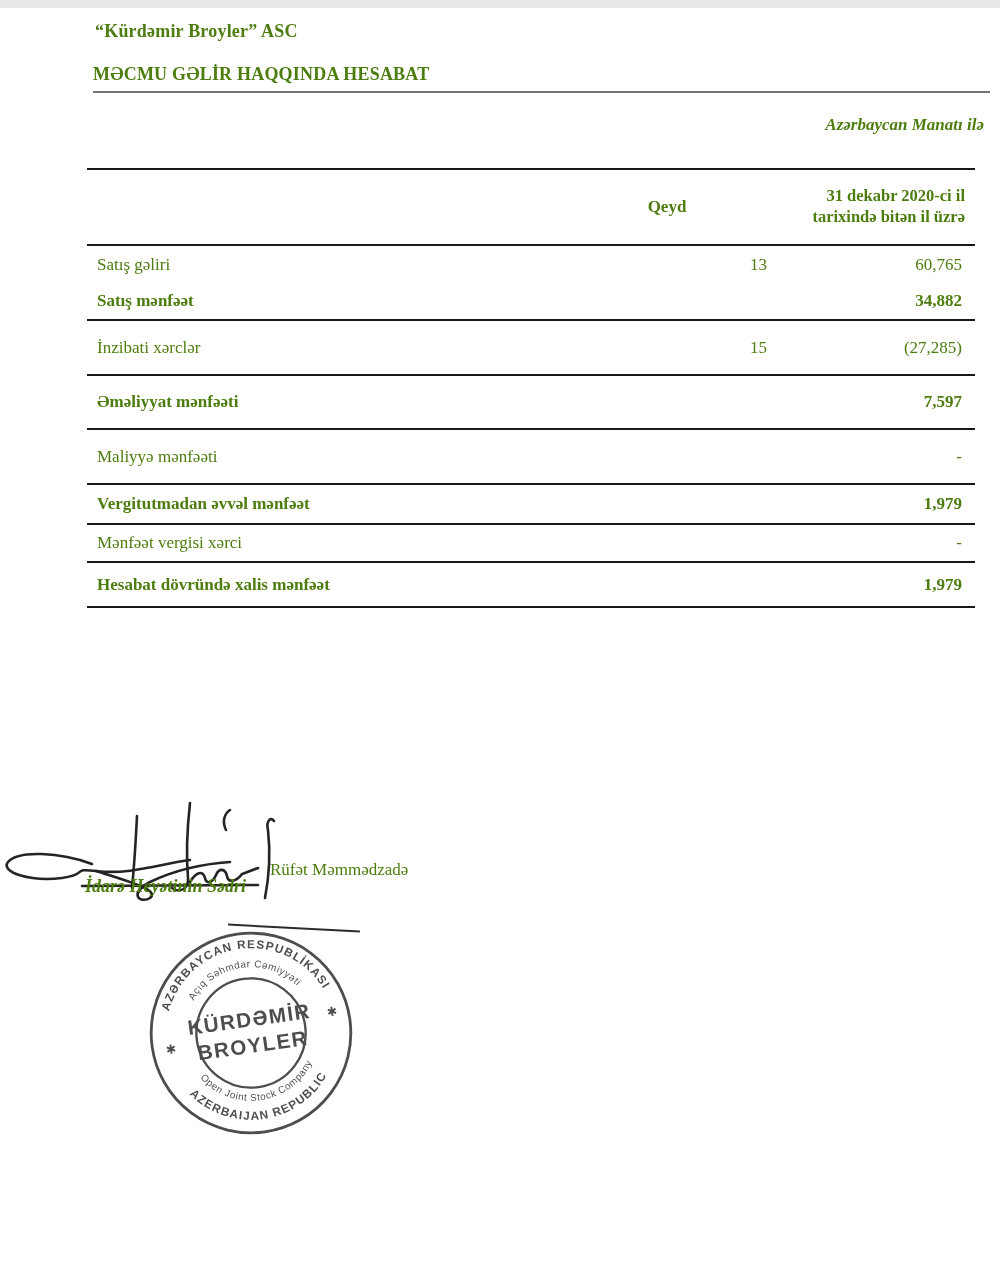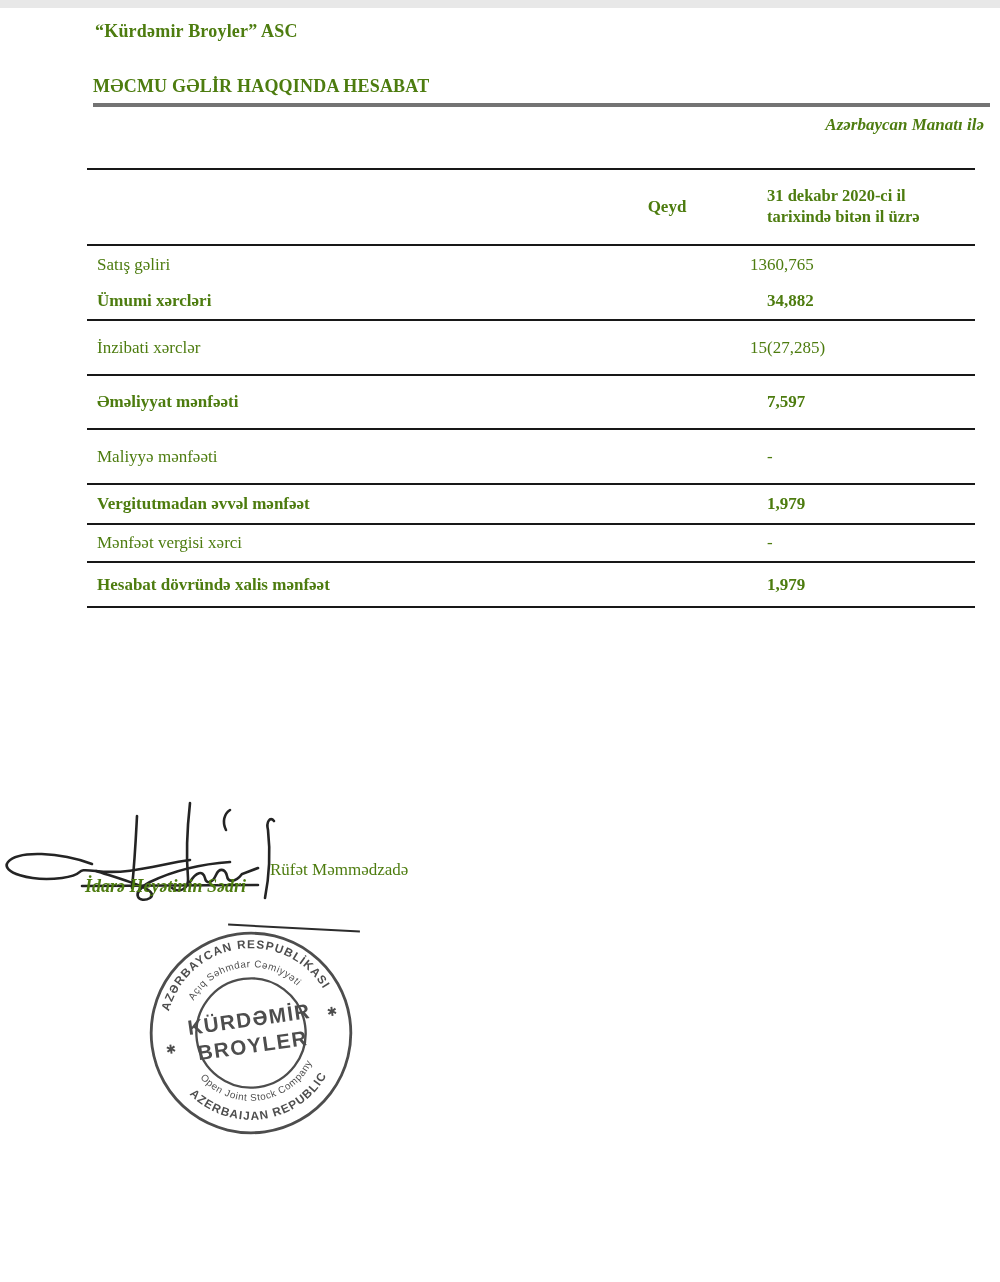--- a/index.html
+++ b/index.html
@@ -10,46 +10,46 @@
     font-family:"Liberation Serif", serif;
     color:#4d7c0f;
     margin:8px auto;
     overflow:hidden;
   }
   .company{
     position:absolute;left:95px;top:13px;
     font-size:18px;font-weight:bold;letter-spacing:.2px;
   }
   .titlewrap{
-    position:absolute;left:93px;top:68px;width:897px;
-    border-bottom:4px solid #737373;padding-bottom:6px;
+    position:absolute;left:93px;top:56px;width:897px;
+    border-bottom:2px solid #737373;padding-bottom:6px;
   }
   .title{font-size:18px;font-weight:bold;letter-spacing:.2px;}
   .currency{
     position:absolute;right:16px;top:107px;
     font-size:17px;font-style:italic;font-weight:bold;
   }
   table.statement{
     position:absolute;left:87px;top:160px;width:888px;
     border-collapse:collapse;table-layout:fixed;
     border-top:2.5px solid #181818;
     font-size:17px;
   }
   col.c1{width:480px;} col.c2{width:200px;} col.c3{width:208px;}
   thead th{
     border-bottom:2.5px solid #181818;
     font-weight:bold;vertical-align:middle;height:64px;
     padding:0;
   }
   thead th.h-note{text-align:center;font-size:17px;}
-  thead th.h-period{text-align:left;font-size:16.5px;line-height:1.28;padding:4px 10px 6px 0;}
+  thead th.h-period{text-align:right;font-size:16.5px;line-height:1.28;padding:4px 10px 6px 0;}
   td{vertical-align:middle;padding:0;}
   td.c-label{padding-left:10px;text-align:left;}
   td.c-note{text-align:right;}
-  td.c-value{text-align:left;padding-right:13px;}
+  td.c-value{text-align:right;padding-right:13px;}
   tr.emph td{font-weight:bold;}
   tr.rule td{border-bottom:2px solid #181818;}
   tbody tr:nth-child(1) td{height:37px;}
   tbody tr:nth-child(2) td{height:36px;}
   tbody tr:nth-child(3) td{height:53px;}
   tbody tr:nth-child(4) td{height:52px;}
   tbody tr:nth-child(5) td{height:53px;}
   tbody tr:nth-child(6) td{height:38px;}
   tbody tr:nth-child(7) td{height:36px;}
   tbody tr:nth-child(8) td{height:43px;}
@@ -105,21 +105,21 @@
         <th class="h-period">31 dekabr 2020-ci il tarixində bitən il üzrə</th>
       </tr>
     </thead>
     <tbody id="rows-body">
         <tr>
           <td class="c-label">Satış gəliri</td>
           <td class="c-note">13</td>
           <td class="c-value">60,765</td>
         </tr>
         <tr class="emph rule">
-          <td class="c-label">Ümumi xərcləri</td>
+          <td class="c-label">Satış mənfəət</td>
           <td class="c-note"></td>
           <td class="c-value">34,882</td>
         </tr>
         <tr class="rule">
           <td class="c-label">İnzibati xərclər</td>
           <td class="c-note">15</td>
           <td class="c-value">(27,285)</td>
         </tr>
         <tr class="emph rule">
           <td class="c-label">Əməliyyat mənfəəti</td>

